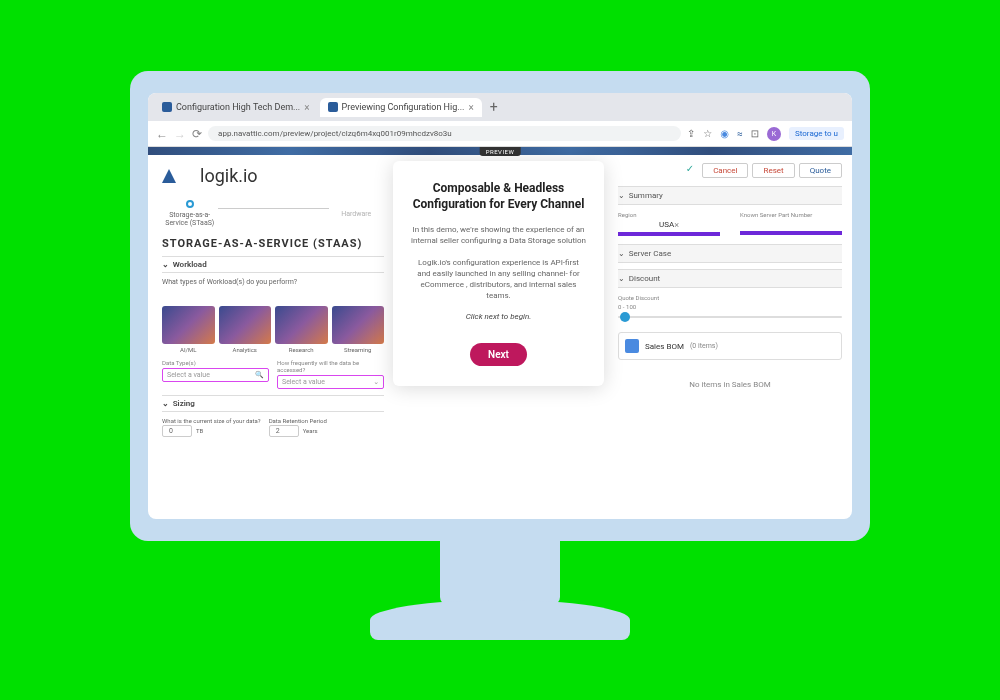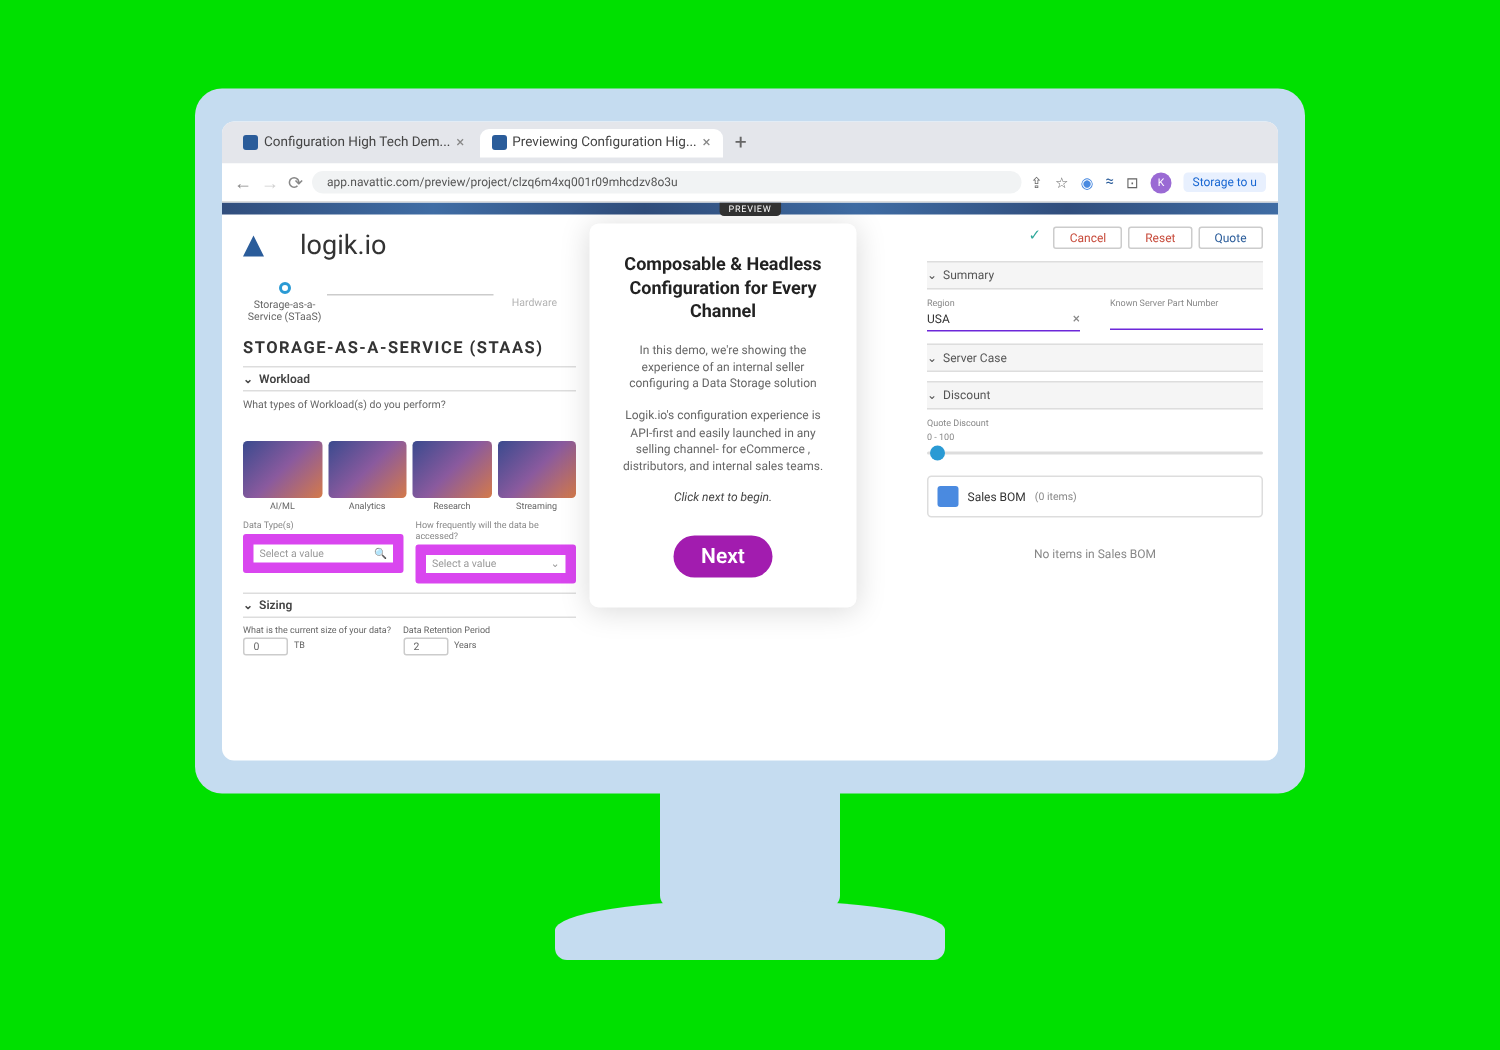--- a/index.html
+++ b/index.html
@@ -1,17 +1,17 @@
 <!DOCTYPE html>
 <html><head>
 <meta charset="utf-8">
 <style>
 *{margin:0;padding:0;box-sizing:border-box;font-family:-apple-system,BlinkMacSystemFont,"Segoe UI",Roboto,sans-serif}
 body{background:#00e000;width:1000px;height:700px;overflow:hidden;position:relative}
-.monitor{position:absolute;left:130px;top:59px;width:740px;height:470px;background:#c5dcf0;border-radius:18px;padding:22px 18px}
+.monitor{position:absolute;left:130px;top:71px;width:740px;height:470px;background:#c5dcf0;border-radius:18px;padding:22px 18px}
 .stand{position:absolute;left:440px;top:520px;width:120px;height:85px;background:#c5dcf0;border-radius:0 0 8px 8px}
 .base{position:absolute;left:370px;top:600px;width:260px;height:40px;background:#c5dcf0;border-radius:50% 50% 8px 8px}
 .screen{width:100%;height:100%;background:#fff;border-radius:8px;overflow:hidden;display:flex;flex-direction:column}
 .tabbar{height:28px;background:#e4e6eb;display:flex;align-items:center;padding:0 6px;gap:2px;font-size:9px}
 .tab{display:flex;align-items:center;gap:4px;padding:4px 8px;border-radius:6px 6px 0 0;color:#444;max-width:180px;overflow:hidden;white-space:nowrap}
 .tab.active{background:#fff}
 .favicon{width:10px;height:10px;background:#2a5c9a;border-radius:2px;flex-shrink:0}
 .tab-close{color:#888;font-size:10px}
 .newtab{color:#666;font-size:14px;padding:0 6px;cursor:pointer}
 .urlbar{height:26px;background:#fff;border-bottom:1px solid #ddd;display:flex;align-items:center;padding:0 8px;gap:6px;font-size:9px}
@@ -33,38 +33,38 @@
 h2{font-size:11px;letter-spacing:1px;color:#333;margin-bottom:6px}
 .section-hdr{display:flex;align-items:center;gap:4px;border-top:1px solid #ddd;border-bottom:1px solid #ddd;padding:3px 0;font-size:8px;font-weight:600;color:#444;margin-bottom:5px}
 .chev{font-size:8px}
 .q{font-size:7px;color:#666;margin-bottom:20px}
 .tiles{display:flex;gap:4px;margin-bottom:6px}
 .tile{flex:1;text-align:center;font-size:6px;color:#666}
 .tile-img{width:100%;height:38px;border-radius:3px;margin-bottom:2px;background:linear-gradient(135deg,#3a4a8e,#8a5a9e,#d47a4a)}
 .fields{display:flex;gap:8px;margin-bottom:6px}
 .field{flex:1}
 .field-lbl{font-size:6px;color:#888;margin-bottom:2px}
-.select{border:7px solid #d946ef;border-radius:2px;padding:2px 4px;font-size:7px;color:#999;display:flex;justify-content:space-between;align-items:flex-start}
+.select{border:1px solid #d946ef;border-radius:2px;padding:2px 4px;font-size:7px;color:#999;display:flex;justify-content:space-between;align-items:flex-start}
 .numrow{display:flex;gap:8px;font-size:6px;color:#666}
 .numbox{border:1px solid #ccc;padding:1px 6px;border-radius:2px;margin-top:1px;width:30px;font-size:7px}
-.overlay{position:absolute;left:245px;top:14px;width:178px;background:#fff;border-radius:6px;box-shadow:0 2px 20px rgba(0,0,0,.15);padding:20px 18px;text-align:center;z-index:10}
+.overlay{position:absolute;left:245px;top:14px;width:211px;background:#fff;border-radius:6px;box-shadow:0 2px 20px rgba(0,0,0,.15);padding:20px 18px;text-align:center;z-index:10}
 .overlay h3{font-size:12px;color:#222;margin-bottom:12px;line-height:1.3}
 .overlay p{font-size:8px;color:#666;line-height:1.4;margin-bottom:10px}
 .overlay .cta{font-style:italic;font-size:8px;color:#444}
-.next-btn{background:#a21caf;color:#fff;border:none;padding:6px 18px;border-radius:14px;font-size:14px;font-weight:600;margin-top:10px;cursor:pointer}
+.next-btn{background:#be185d;color:#fff;border:none;padding:6px 18px;border-radius:14px;font-size:10px;font-weight:600;margin-top:10px;cursor:pointer}
 .right{flex:1;padding:8px 10px;font-size:8px;margin-left:210px}
 .actions{display:flex;justify-content:flex-end;gap:4px;margin-bottom:8px}
 .act-btn{border:1px solid #ccc;background:#fff;padding:2px 10px;font-size:8px;color:#c74a3a;border-radius:2px;cursor:pointer}
 .act-btn.primary{color:#2a5c9a}
 .check{color:#2ea89a;font-size:10px;margin-right:4px}
 .r-sec{border-top:1px solid #ddd;border-bottom:1px solid #ddd;padding:4px 0;margin-bottom:6px;font-size:8px;color:#555;display:flex;align-items:center;gap:4px;background:#f5f5f5}
 .r-fields{display:flex;gap:20px;margin-bottom:8px}
 .r-field{flex:1}
 .r-lbl{font-size:6px;color:#888}
-.r-val{font-size:8px;color:#333;padding:2px 0;border-bottom:1px solid #6d28d9;display:flex;justify-content:space-between}
+.r-val{font-size:8px;color:#333;padding:2px 0;border-bottom:4px solid #6d28d9;display:flex;justify-content:center}
 .clear{color:#888;font-size:9px}
 .slider-lbl{font-size:6px;color:#888;margin-bottom:2px}
 .slider-track{height:2px;background:#ddd;border-radius:2px;position:relative;margin:6px 0 14px}
 .slider-thumb{position:absolute;left:2px;top:-4px;width:10px;height:10px;background:#2a9ad4;border-radius:50%}
 .bom{border:1px solid #ddd;border-radius:3px;padding:6px;display:flex;align-items:center;gap:6px;font-size:8px;color:#333;margin-bottom:10px}
 .bom-icon{width:14px;height:14px;background:#4a8ae0;border-radius:2px}
 .bom-count{color:#888;font-size:7px}
 .empty{text-align:center;font-size:8px;color:#888;padding:10px}
 </style>
 </head>

